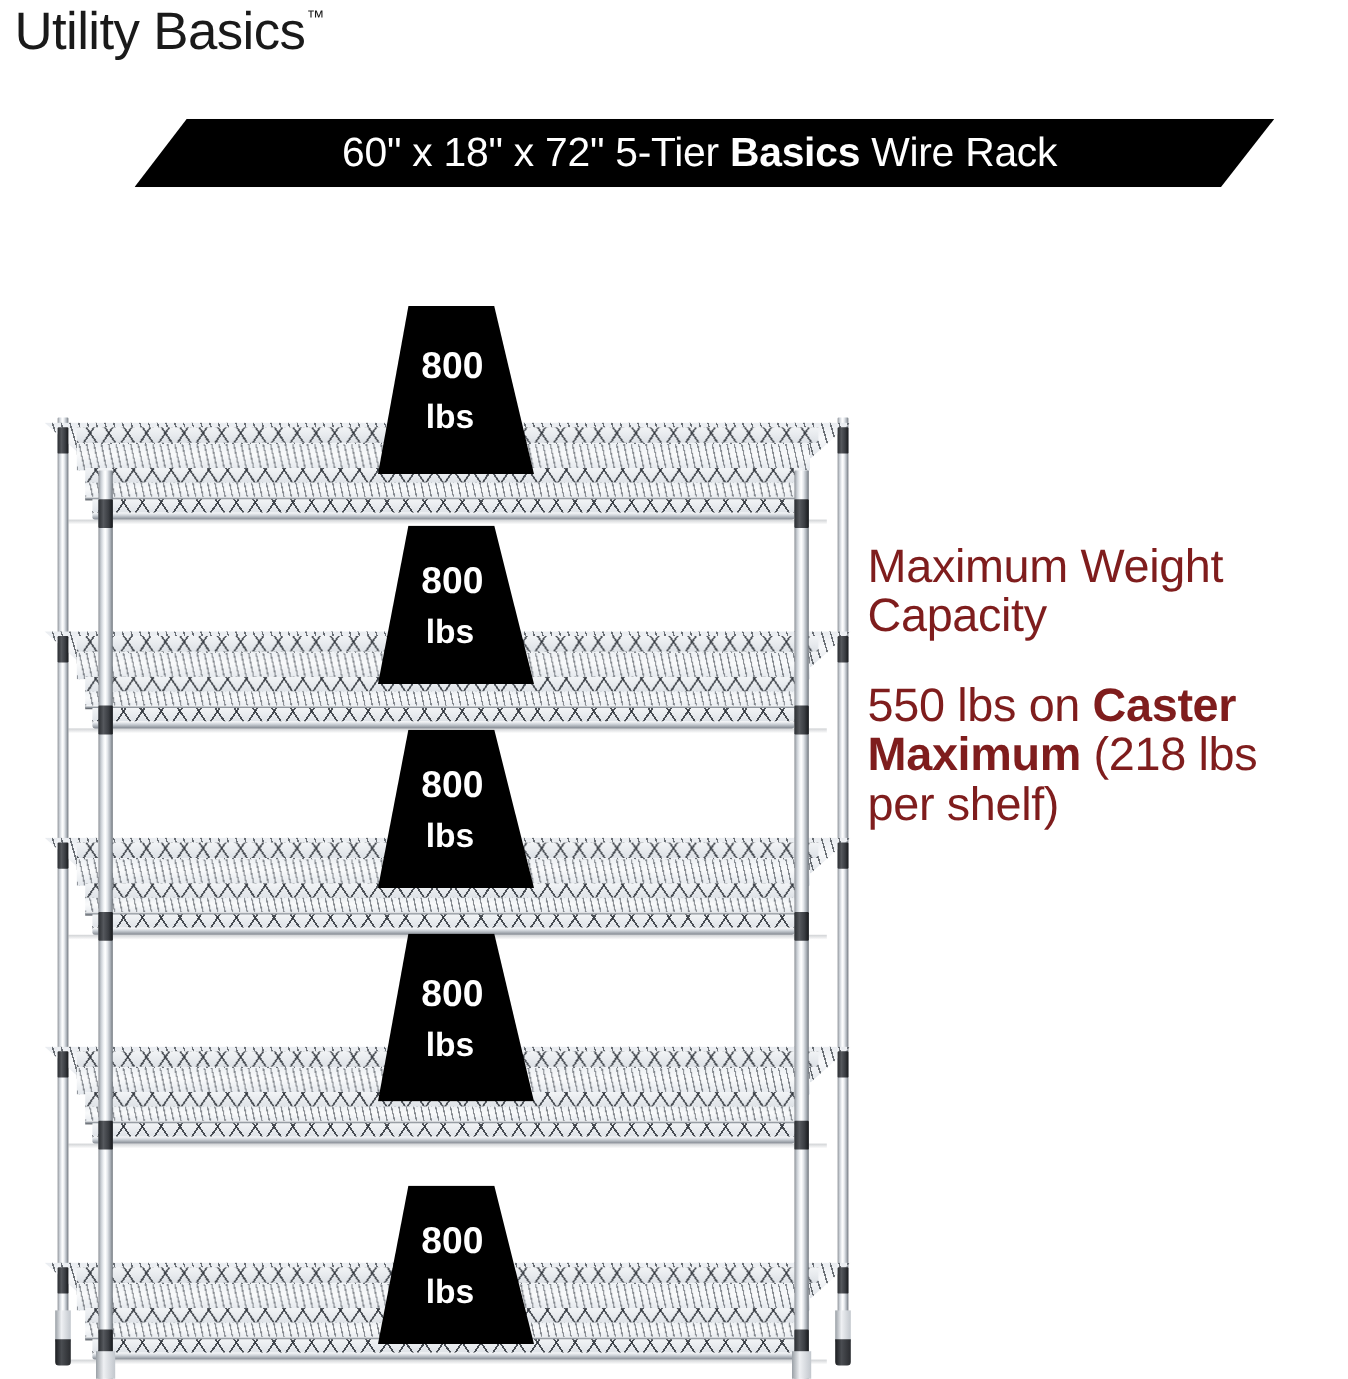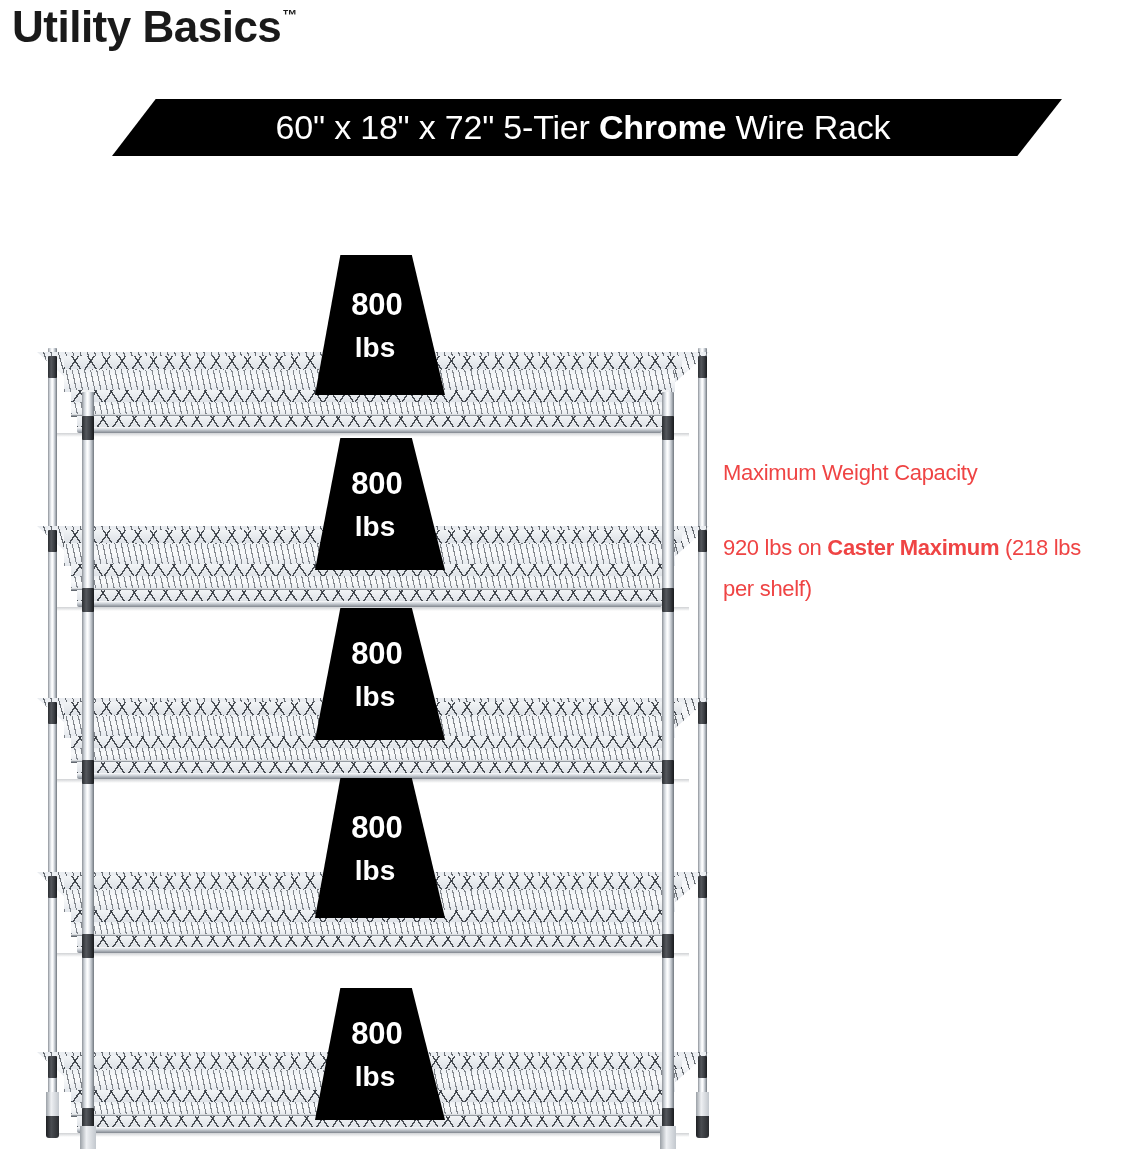--- a/index.html
+++ b/index.html
@@ -16,21 +16,21 @@
     color: #111111;
     -webkit-font-smoothing: antialiased;
   }
 
   
   #brand-title {
     position: absolute;
     left: 12px;
     top: 2px;
     font-size: 44px;
-    font-weight: 700;
+    font-weight: 400;
     letter-spacing: -0.5px;
     color: #1a1a1a;
     white-space: nowrap;
   }
   #brand-tm {
     font-size: 15px;
     vertical-align: super;
     letter-spacing: 0;
     position: relative;
     top: -6px;
@@ -62,23 +62,23 @@
   #banner-text b { font-weight: 700; }
 
   
   #copy-block {
     position: absolute;
     left: 723px;
     top: 452px;
     width: 400px;
   }
   .copy-para {
-    font-size: 22px;
+    font-size: 39px;
     line-height: 41px;
-    color: #ef4444;
+    color: #7f1d1d;
     margin: 0 12px 34px 0;
     letter-spacing: -0.3px;
   }
   .copy-para:last-child { margin-bottom: 0; }
   .copy-para b { font-weight: 700; }
 
   
   #rack {
     position: absolute;
     left: 12px;
@@ -202,28 +202,28 @@
 </style>
 </head>
 <body>
 
 <div id="brand-title">
   <span>Utility Basics</span><span id="brand-tm">™</span>
 </div>
 
 <div id="banner">
   <div id="banner-text">
-    <span>60" x 18" x 72" 5-Tier </span><b>Chrome</b><span> Wire Rack</span>
+    <span>60" x 18" x 72" 5-Tier </span><b>Basics</b><span> Wire Rack</span>
   </div>
 </div>
 
 <div id="copy-block">
   <p class="copy-para">Maximum Weight Capacity</p>
   <p class="copy-para">
-    <span>920 lbs on </span><b>Caster Maximum</b><span> (218 lbs per shelf)</span>
+    <span>550 lbs on </span><b>Caster Maximum</b><span> (218 lbs per shelf)</span>
   </p>
 </div>
 
 <div id="rack">
 
   <div class="post back" style="left:36px;  top:18px;  height:762px; z-index:1;"></div>
   <div class="post back" style="left:686px; top:18px;  height:762px; z-index:1;"></div>
 
   <div class="post front" style="left:70px;  top:62px; height:758px; z-index:5;"></div>
   <div class="post front" style="left:650px; top:62px; height:758px; z-index:5;"></div>

